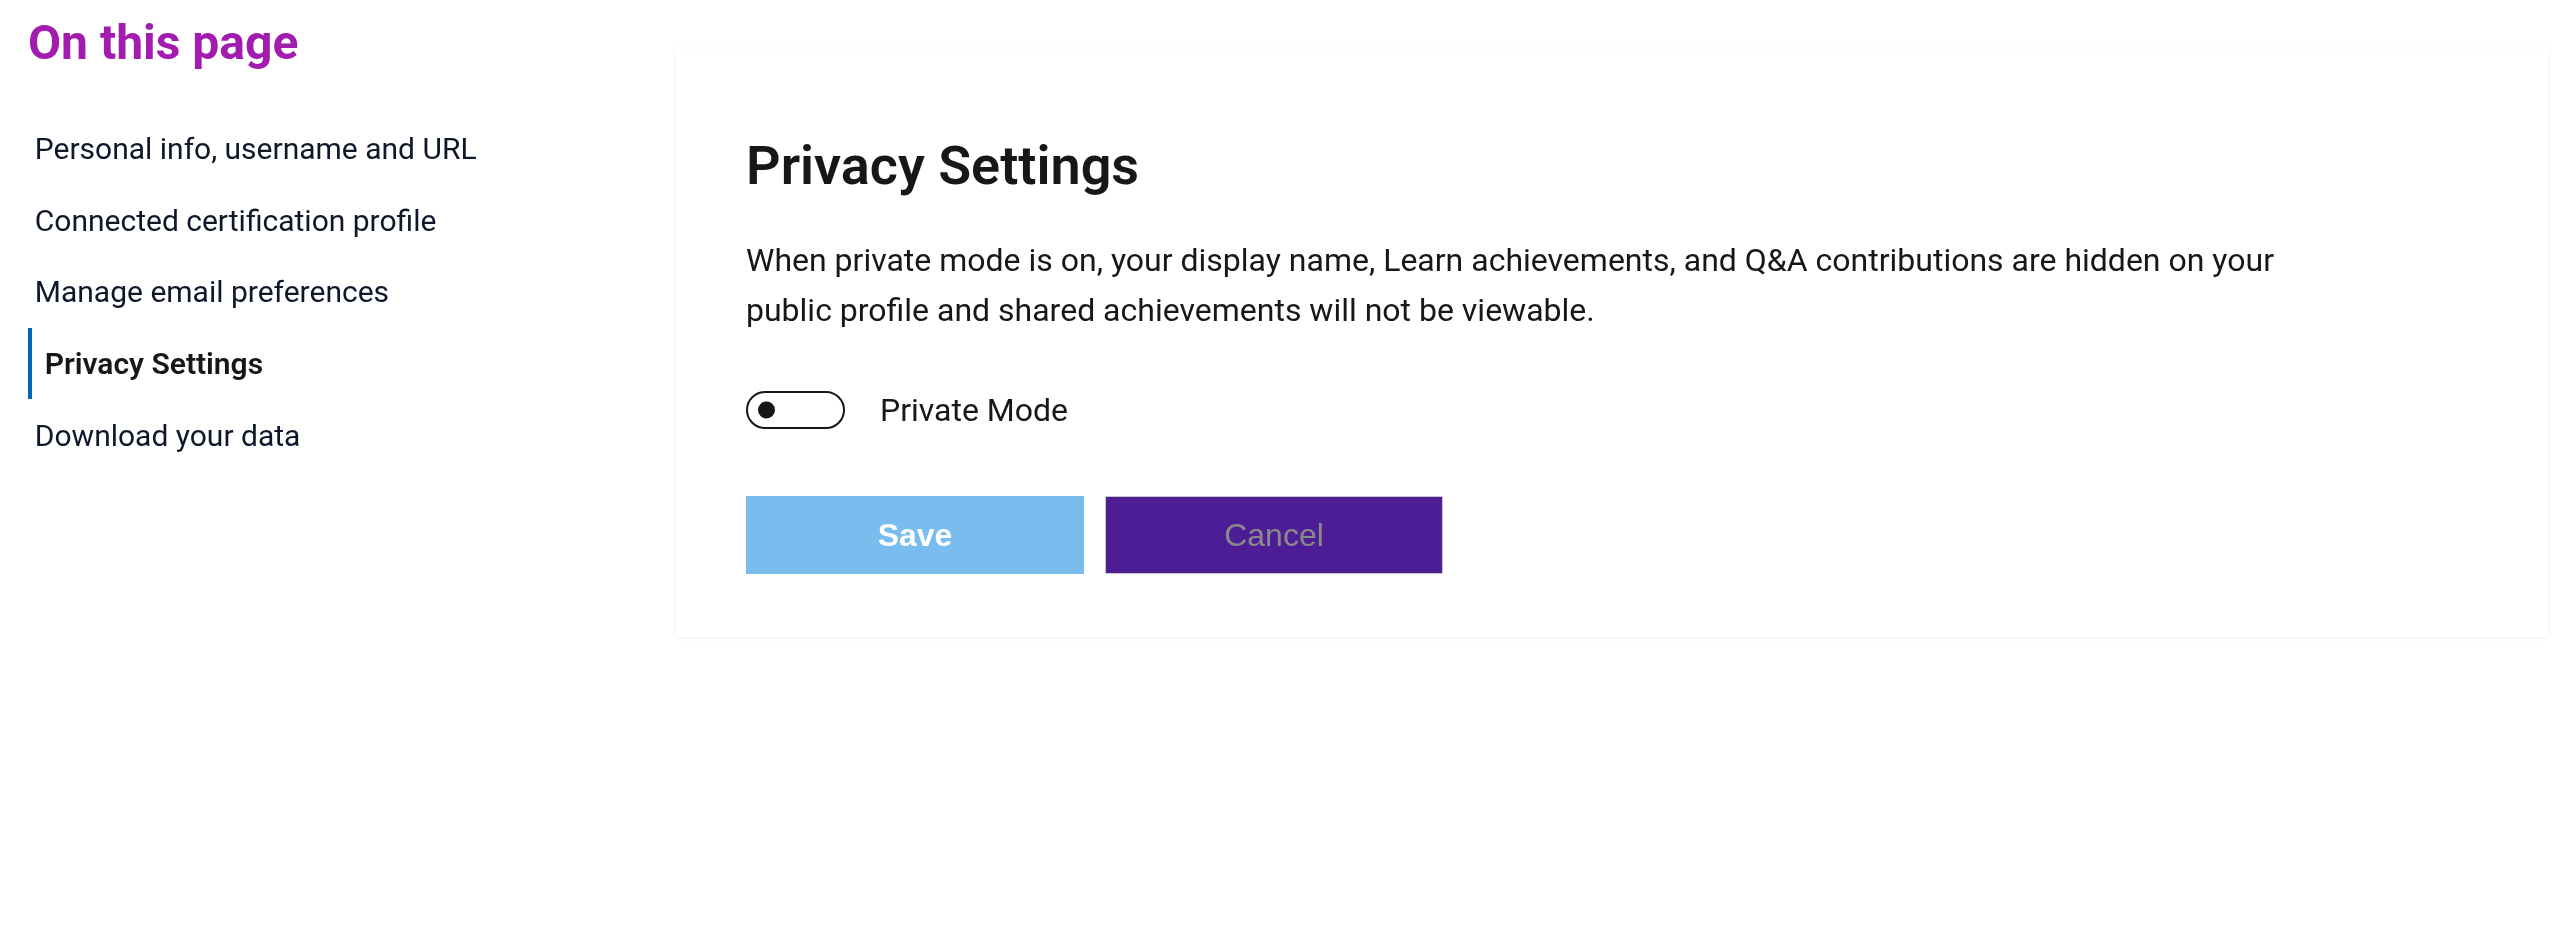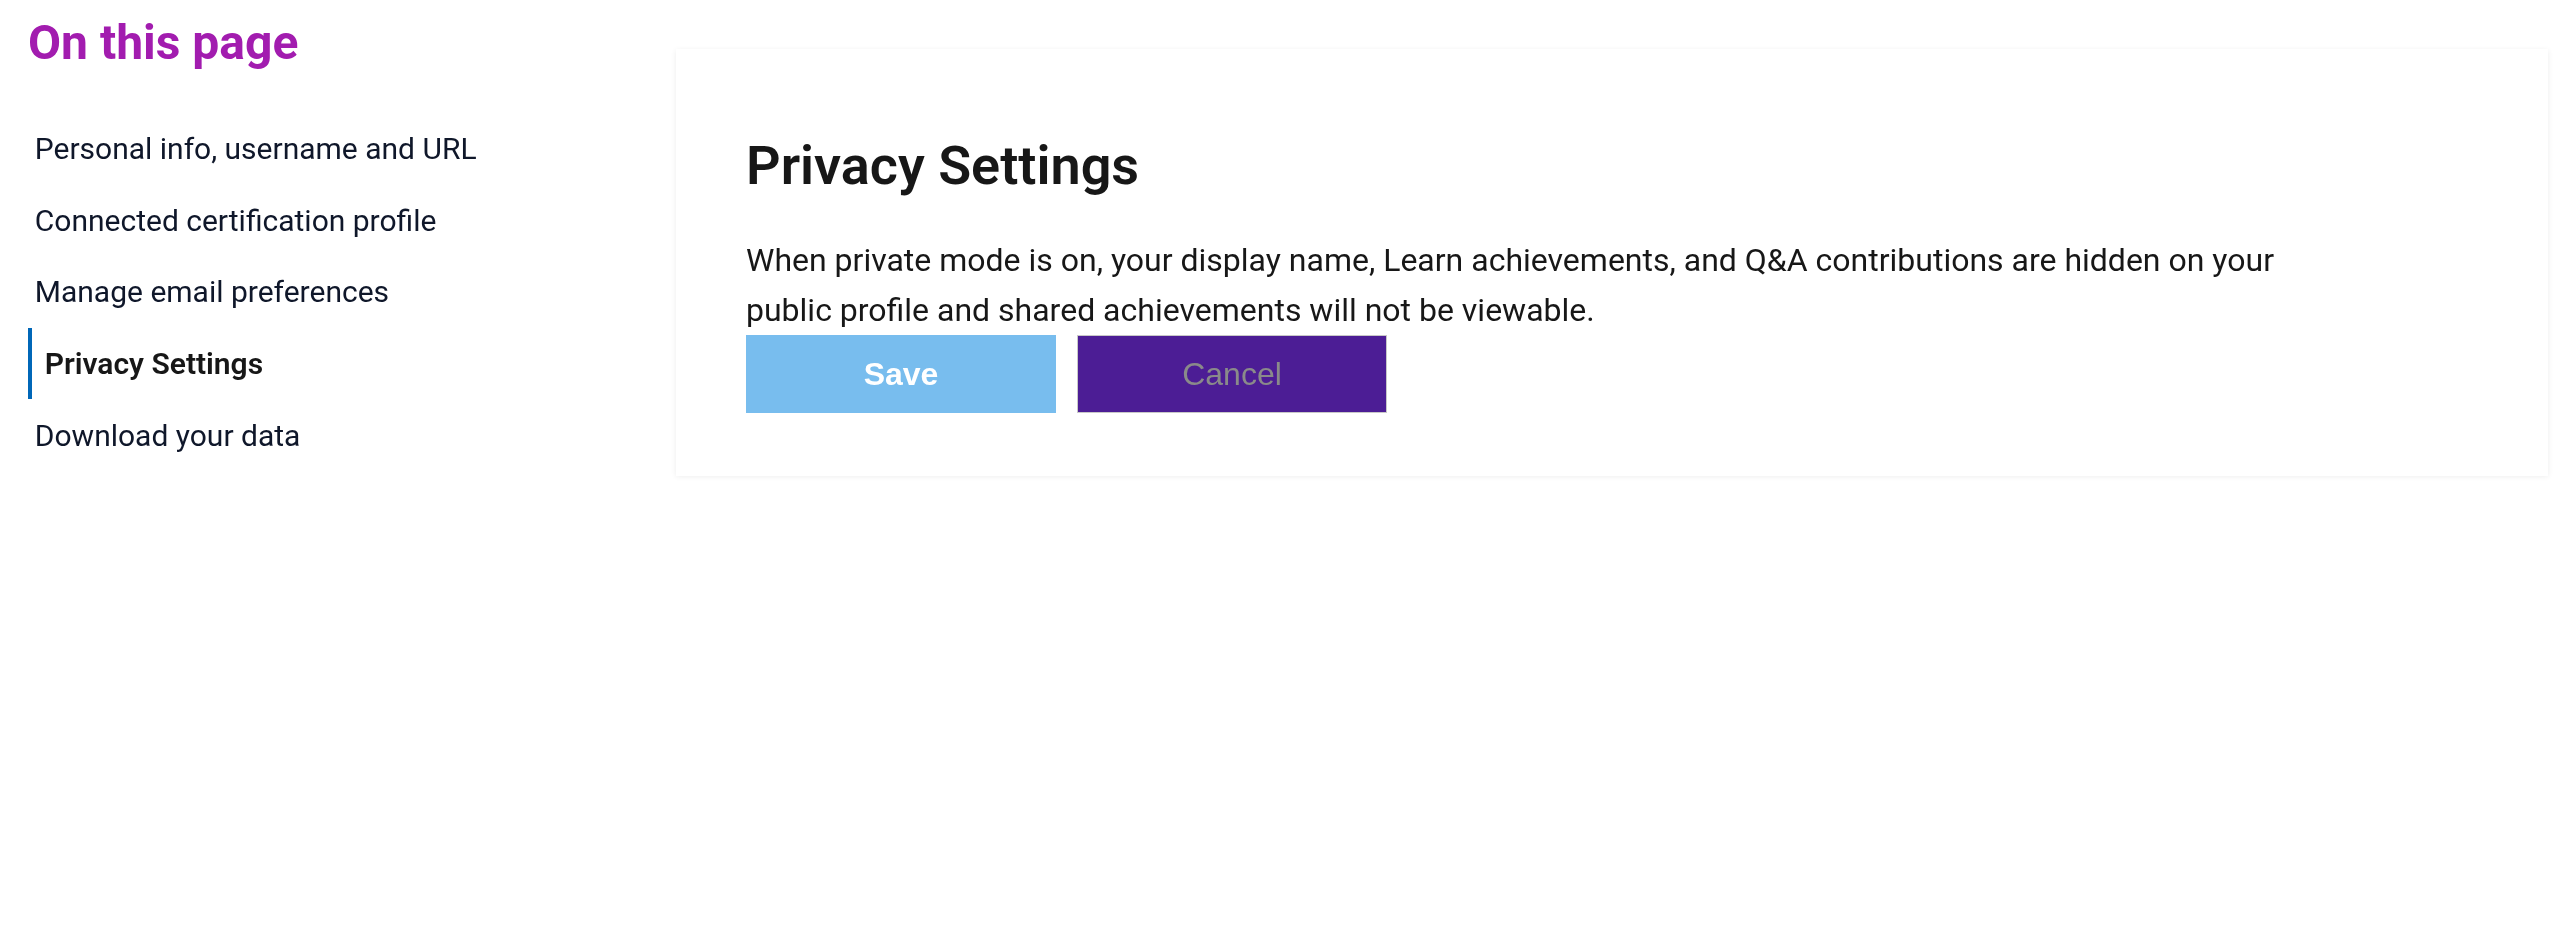--- a/index.html
+++ b/index.html
@@ -60,20 +60,21 @@
       font-size: 54px;
       font-weight: 600;
       color: #171717;
       margin-bottom: 39px;
     }
     .card-description {
       font-size: 32px;
       font-weight: 400;
       color: #171717;
       line-height: 1.55;
+      margin-bottom: 56px;
       max-width: 1621px;
     }
     .toggle-row {
       display: flex;
       align-items: center;
       gap: 35px;
       margin-bottom: 67px;
     }
     .toggle-switch {
       width: 99px;
@@ -98,21 +99,21 @@
     .toggle-label {
       font-size: 32px;
       color: #171717;
       font-weight: 400;
     }
     .button-row {
       display: flex;
       gap: 21px;
     }
     .btn {
-      width: 310px;
+      width: 338px;
       height: 78px;
       font-size: 32px;
       font-weight: 600;
       border: none;
       cursor: pointer;
       display: flex;
       align-items: center;
       justify-content: center;
     }
     .btn-primary {
@@ -138,20 +139,26 @@
       <div class="sidebar-item">Manage email preferences</div>
       <div class="sidebar-item active">Privacy Settings</div>
       <div class="sidebar-item">Download your data</div>
     </nav>
   </aside>
 
   <section class="content-card">
     <h1 class="card-title">Privacy Settings</h1>
     <p class="card-description">When private mode is on, your display name, Learn achievements, and Q&amp;A contributions are hidden on your public profile and shared achievements will not be viewable.</p>
 
+    <div class="toggle-row">
+      <div class="toggle-switch" aria-checked="off">
+        <div class="toggle-knob"></div>
+      </div>
+      <span class="toggle-label">Private Mode</span>
+    </div>
 
     <div class="button-row">
       <button class="btn btn-primary">Save</button>
       <button class="btn btn-secondary">Cancel</button>
     </div>
   </section>
 </div>
 
 
 </body></html>

